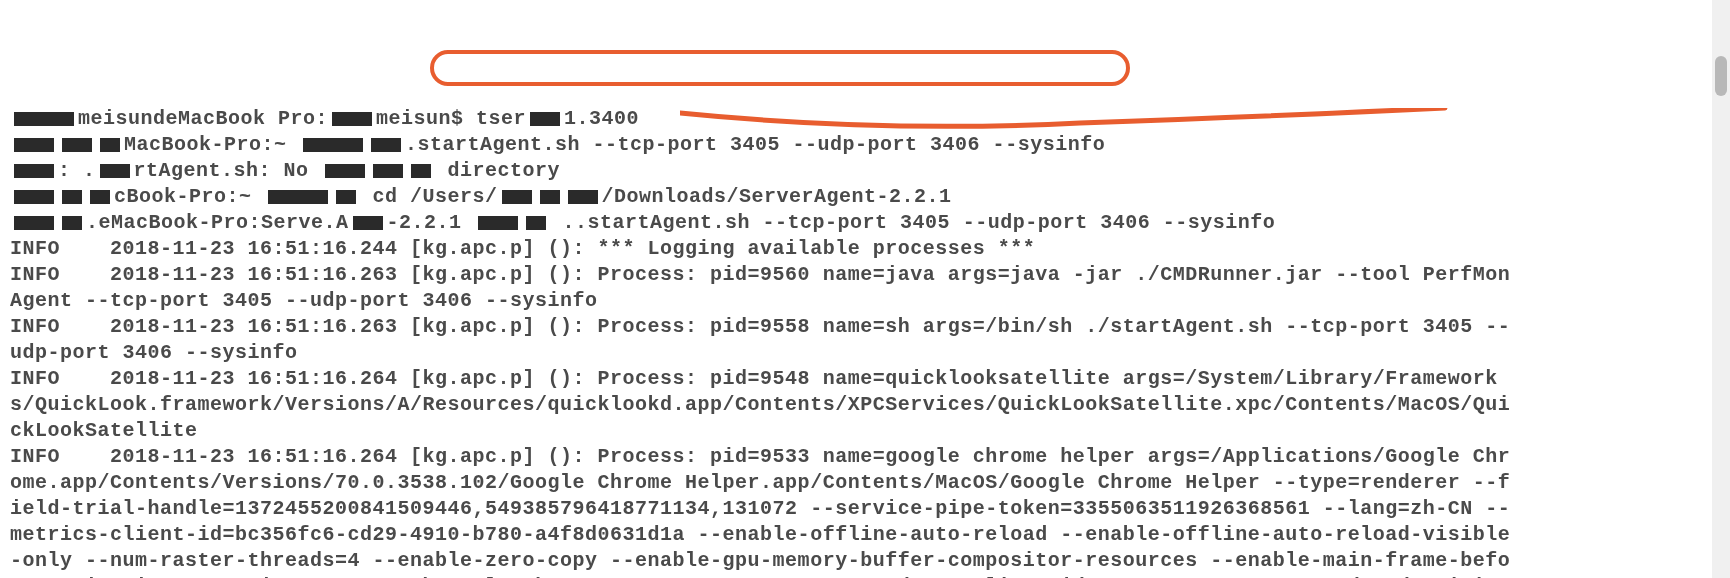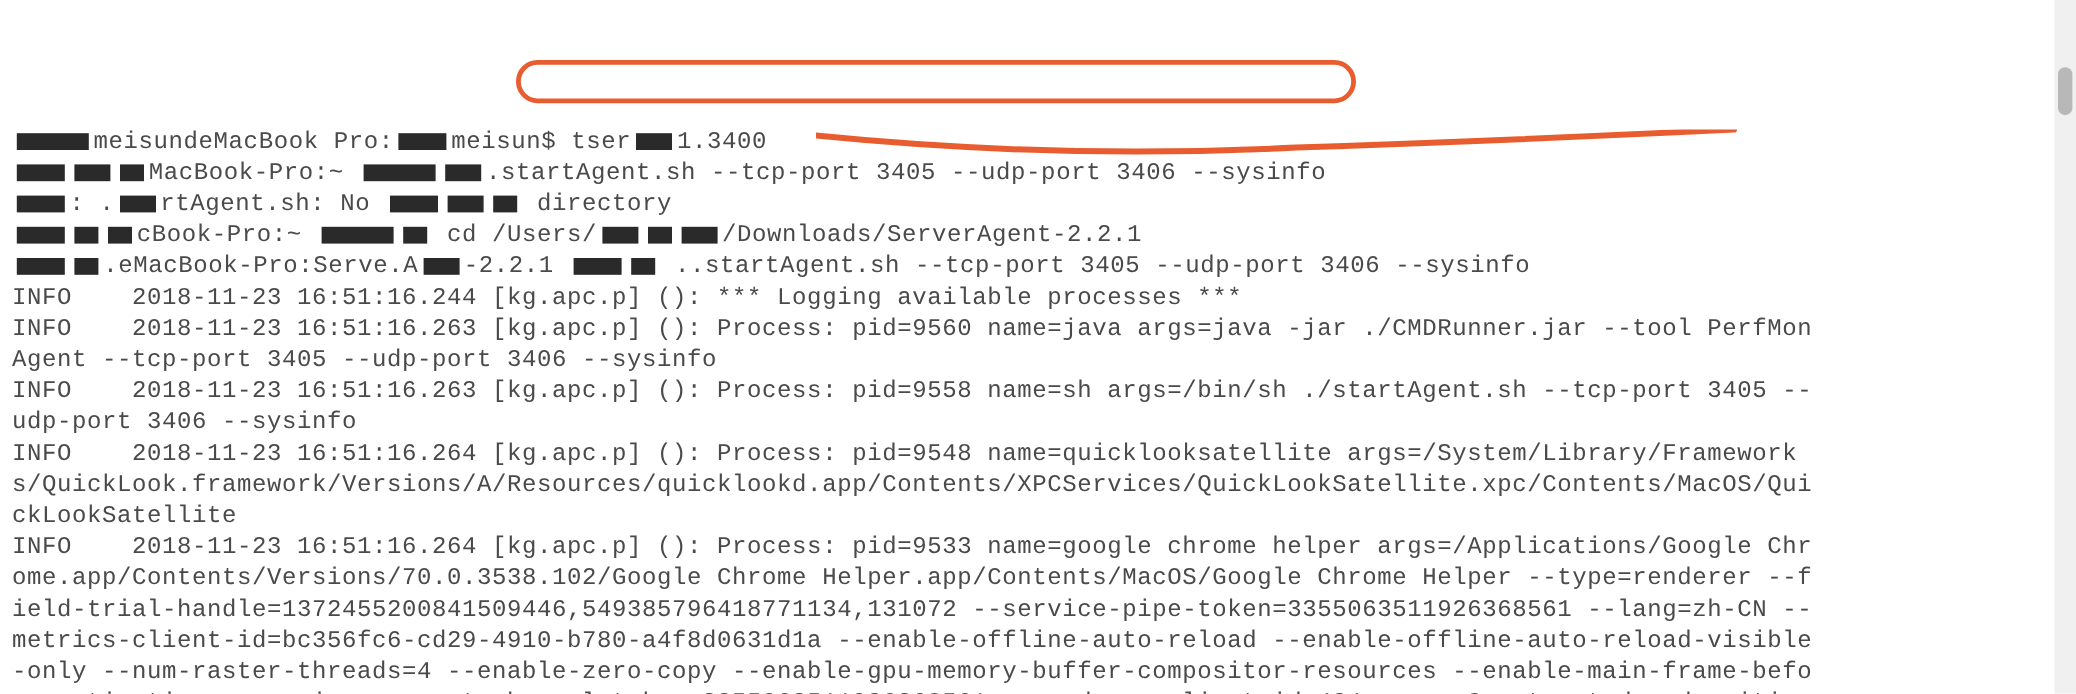--- a/index.html
+++ b/index.html
@@ -18,20 +18,21 @@
       letter-spacing: 0.5px;
       padding: 2px 10px;
       position: relative;
     }
     .terminal-container {
       width: 1510px;
       overflow: hidden;
     }
     .line {
       display: block;
+      font-weight: bold;
     }
     .redaction {
       display: inline-block;
       vertical-align: middle;
       height: 14px;
       background: #2a2a2a;
       margin: 0 4px;
     }
     .redaction.w20 { width: 20px; }
     .redaction.w30 { width: 30px; }

